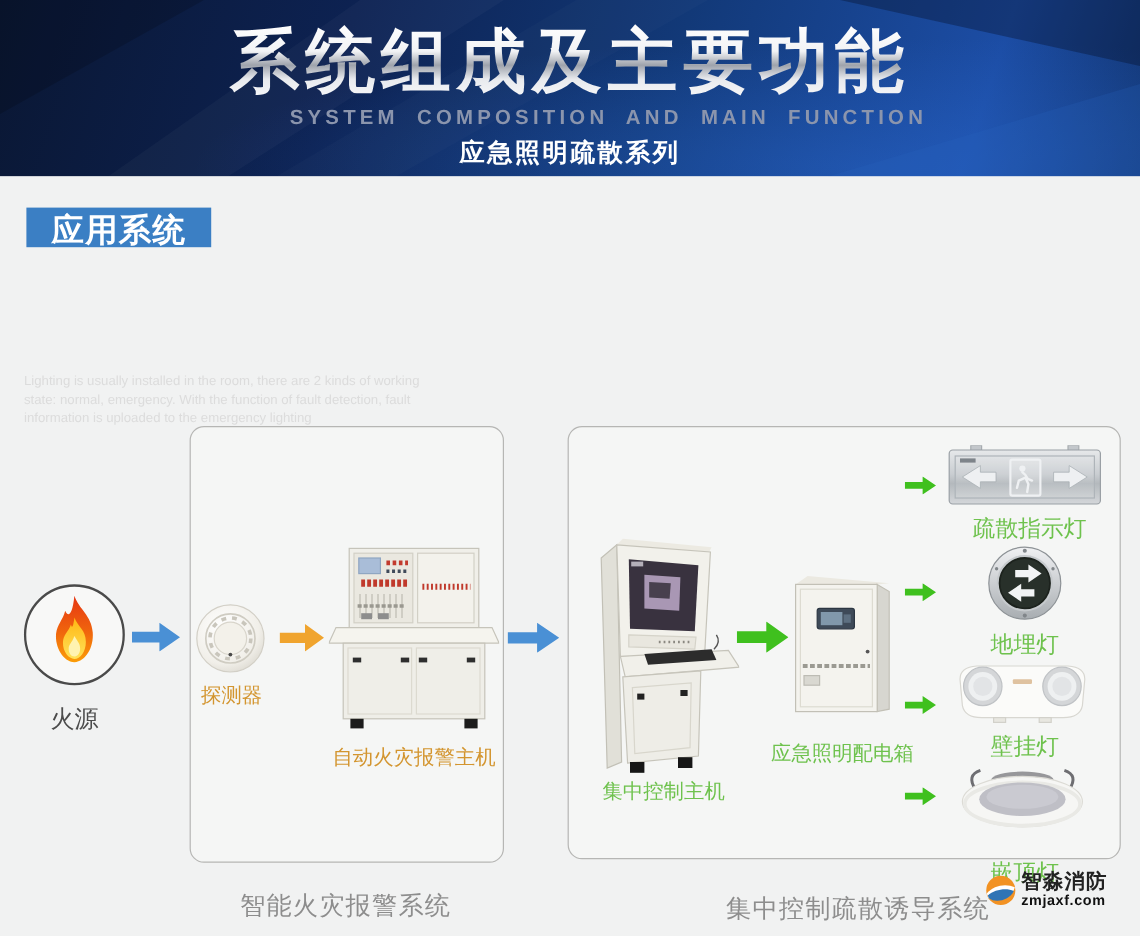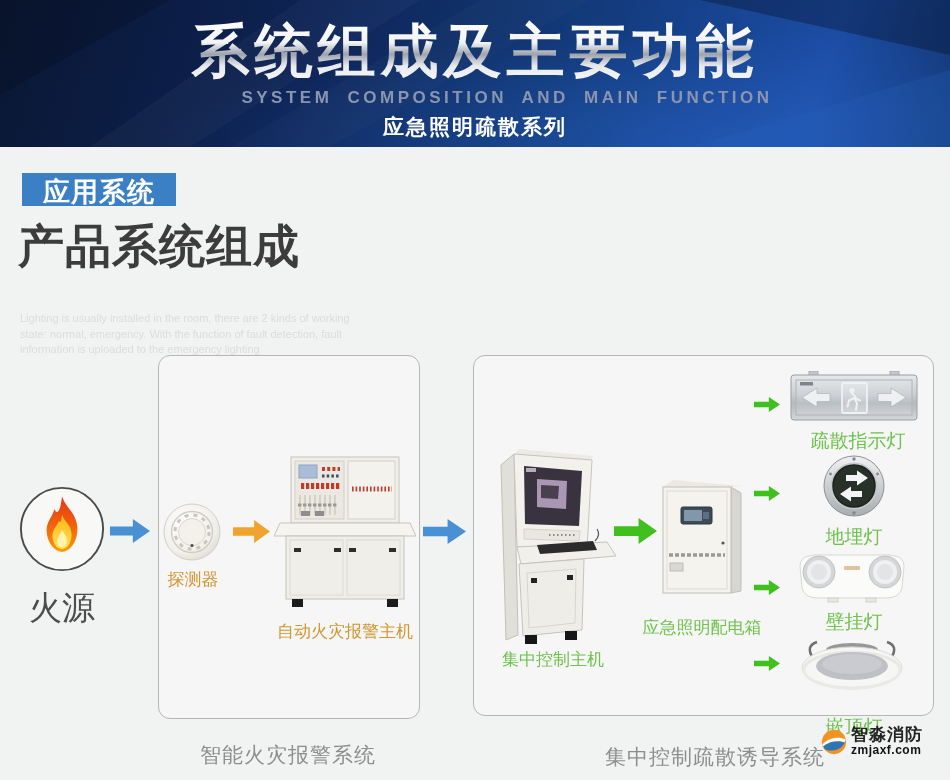--- a/index.html
+++ b/index.html
@@ -35,21 +35,21 @@
 
   
   .dbox{position:absolute;border:1px solid #b6b6b4;border-radius:12px;background:#f5f6f5;}
   .box1{left:158px;top:355px;width:260px;height:362px;}
   .box2{left:473px;top:355px;width:459px;height:359px;}
 
   .lbl{position:absolute;text-align:center;}
   .lbl-orange{color:#d3952f;font-size:17px;}
   .lbl-green{color:#6ec24d;font-size:17px;}
   .lbl-green-lg{color:#6ec24d;font-size:19px;}
-  .lbl-dark{color:#4c4c4c;font-size:33px;}
+  .lbl-dark{color:#4c4c4c;font-size:20px;}
   .caption{position:absolute;text-align:center;font-size:21px;color:#8d8d8d;letter-spacing:1px;}
 
   .img{position:absolute;}
 
   .arrow{position:absolute;}
   .arrow path{stroke:none;}
   .fill-blue path{fill:#4a90d5;}
   .fill-orange path{fill:#f0a42e;}
   .fill-green path{fill:#3fc01e;}
 
@@ -73,21 +73,20 @@
       <polygon points="950,147 950,70 690,147" fill="#2a62c0" opacity="0.22"></polygon>
     </svg>
     <div class="banner-title">系统组成及主要功能</div>
     <div class="banner-sub-en">SYSTEM  COMPOSITION  AND  MAIN  FUNCTION</div>
     <div class="banner-sub-cn">应急照明疏散系列</div>
   </div>
 
   <div class="content-bg"></div>
 
   <div class="badge">应用系统</div>
-  <div class="heading">产品系统组成</div>
   <div class="note">Lighting is usually installed in the room, there are 2 kinds of working state: normal, emergency. With the function of fault detection, fault information is uploaded to the emergency lighting</div>
 
   <svg class="img" style="left:19px;top:486px;" width="86" height="86" viewBox="0 0 90 90">
     <defs>
       <linearGradient id="flameOuter" x1="0" y1="0" x2="0" y2="1">
         <stop offset="0%" stop-color="#e63613"></stop>
           <stop offset="55%" stop-color="#f0660d"></stop>
           <stop offset="100%" stop-color="#fb9d07"></stop>
       </linearGradient>
       <linearGradient id="flameMid" x1="0" y1="0" x2="0" y2="1">

